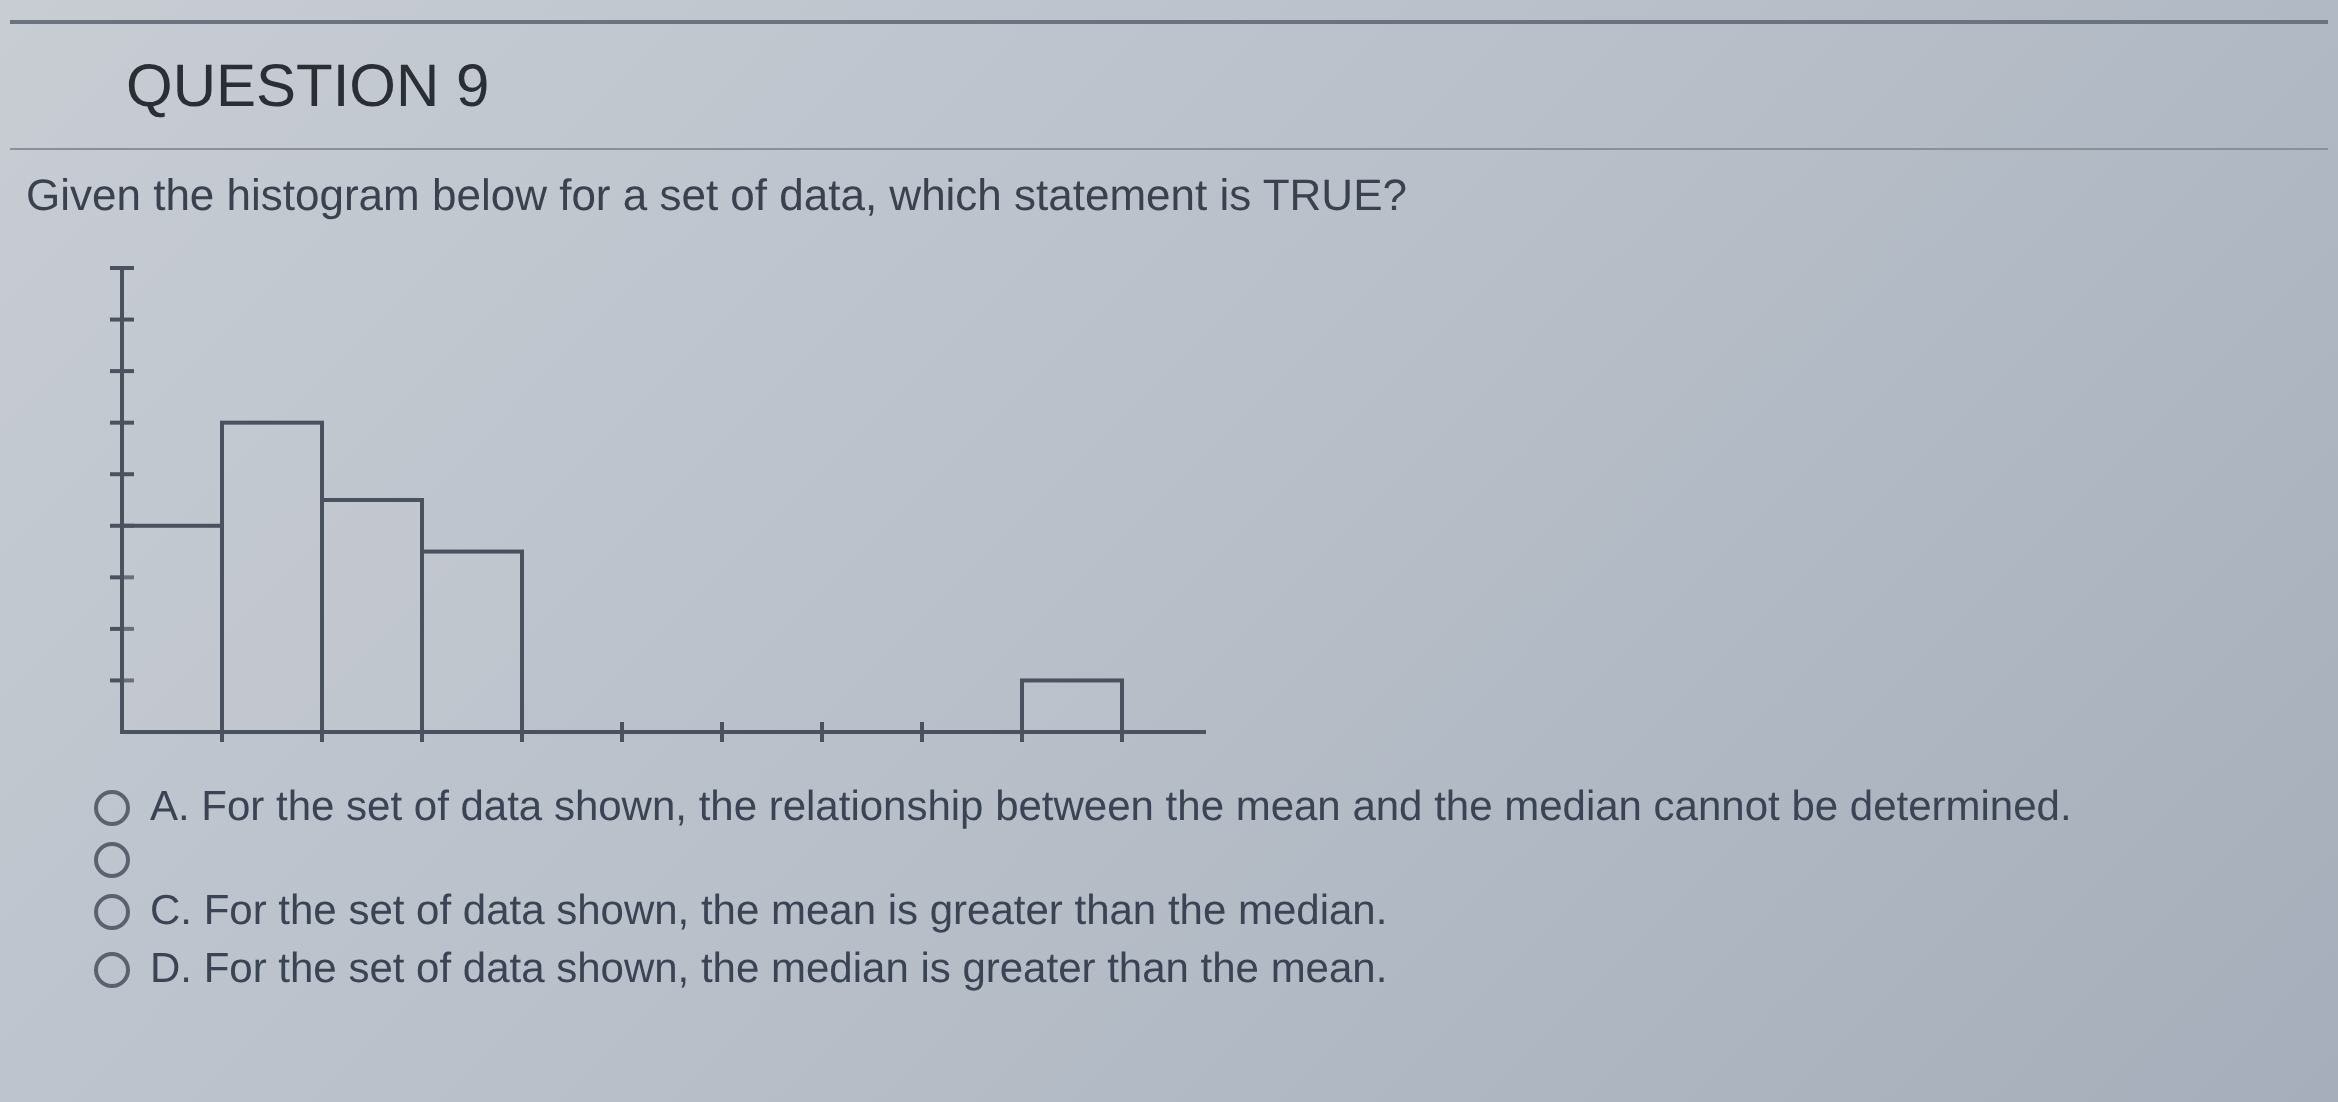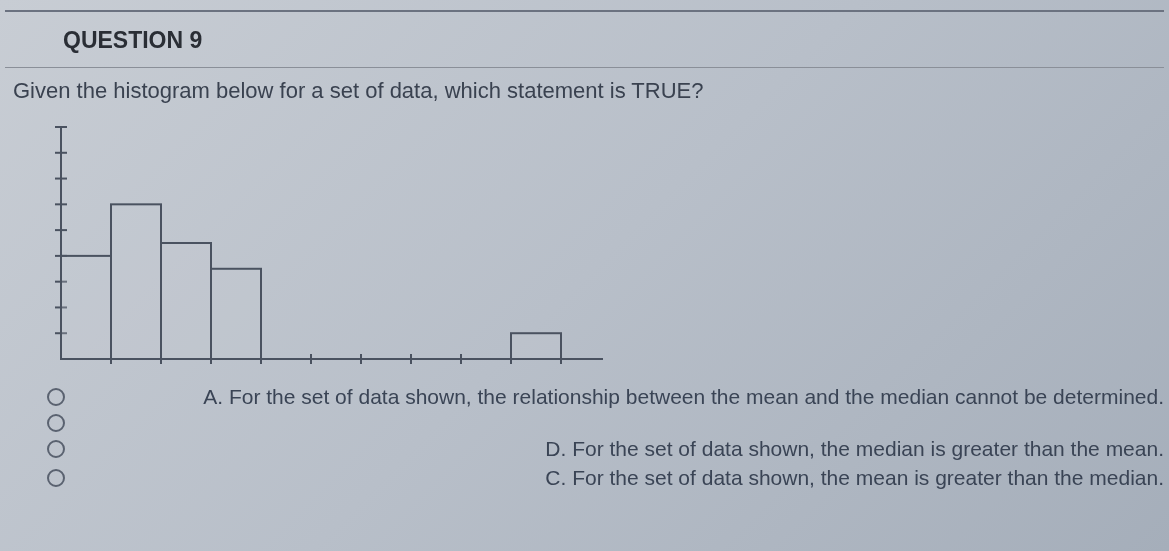--- a/index.html
+++ b/index.html
@@ -16,22 +16,22 @@
       overflow: hidden;
     }
     .container {
       padding: 10px 5px 0 5px;
     }
     .top-divider {
       border-top: 2px solid #6b7280;
       margin-bottom: 3px;
     }
     .question-header {
-      font-weight: bold;
-      font-size: 23px;
+      font-weight: normal;
+      font-size: 30px;
       color: #2a2e35;
       padding: 12px 0 5px 58px;
     }
     .question-divider {
       border-top: 1px solid #8a8f98;
       margin-top: 8px;
     }
     .question-text {
       font-size: 22px;
       color: #3a4250;
@@ -46,21 +46,20 @@
     .chart-svg {
       display: block;
     }
     .options {
       margin: 8px 0 0 42px;
     }
     .option-row {
       display: flex;
       align-items: center;
       margin-bottom: 5px;
-      justify-content: space-between;
     }
     .radio {
       width: 18px;
       height: 18px;
       border: 2px solid #5a6270;
       border-radius: 50%;
       background: transparent;
       flex-shrink: 0;
       margin-right: 10px;
       cursor: pointer;
@@ -113,20 +112,20 @@
   <div class="options">
     <div class="option-row">
       <div class="radio"></div>
       <span class="option-label">A. For the set of data shown, the relationship between the mean and the median cannot be determined.</span>
     </div>
     <div class="option-row">
       <div class="radio"></div>
     </div>
     <div class="option-row">
       <div class="radio"></div>
-      <span class="option-label">D. For the set of data shown, the median is greater than the mean.</span>
+      <span class="option-label">C. For the set of data shown, the mean is greater than the median.</span>
     </div>
     <div class="option-row">
       <div class="radio"></div>
-      <span class="option-label">C. For the set of data shown, the mean is greater than the median.</span>
+      <span class="option-label">D. For the set of data shown, the median is greater than the mean.</span>
     </div>
   </div>
 </div>
 
 </body></html>

